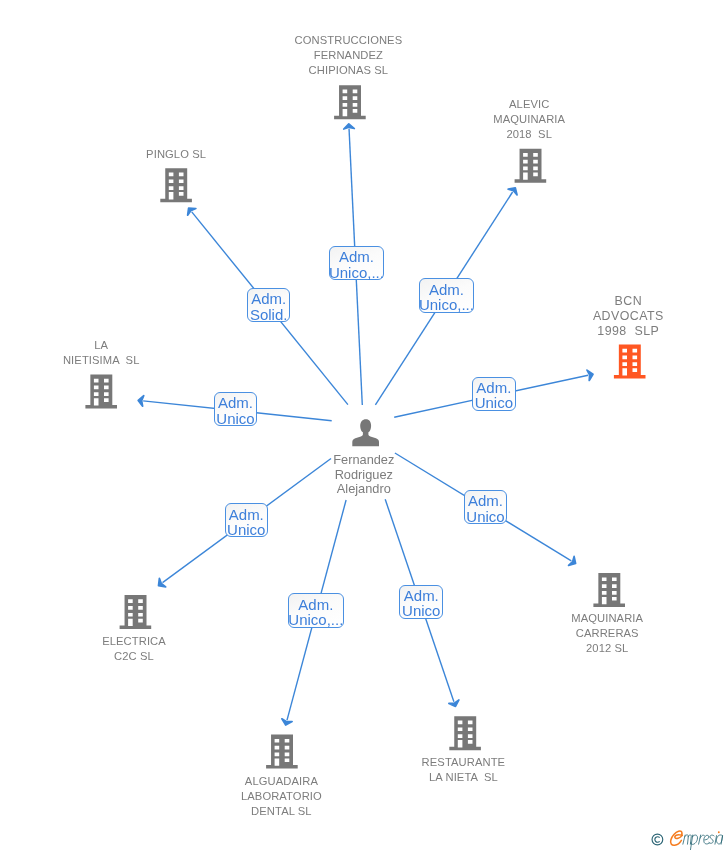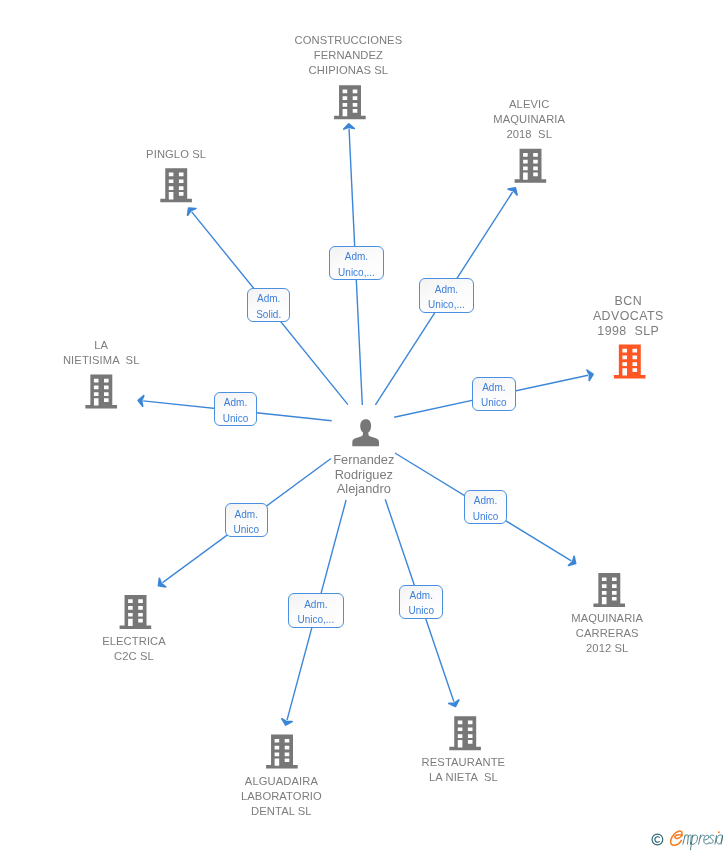--- a/index.html
+++ b/index.html
@@ -5,21 +5,21 @@
   html,body{margin:0;padding:0;background:#ffffff;}
   body{width:728px;height:850px;position:relative;overflow:hidden;
        font-family:"Liberation Sans",sans-serif;-webkit-font-smoothing:antialiased;}
   #stage{position:absolute;left:0;top:0;width:672px;height:850px;}
   svg.layer{position:absolute;left:0;top:0;width:728px;height:850px;overflow:visible;}
   .nodetext{position:absolute;text-align:center;color:#7d7d7d;font-size:11.2px;
             line-height:15.15px;letter-spacing:.1px;white-space:pre;}
   .nodetext.person{font-size:12.8px;line-height:14.6px;letter-spacing:0;}
   .elabel{position:absolute;background:linear-gradient(160deg,#f2f2f2 0%,#fbfbfb 45%,#ffffff 100%);
           border:1.4px solid #4a90e2;border-radius:6px;
-          color:#3d7fda;font-size:10px;line-height:15.1px;text-align:center;
+          color:#3d7fda;font-size:15px;line-height:15.1px;text-align:center;
           white-space:pre;box-sizing:border-box;display:flex;align-items:center;
           justify-content:center;letter-spacing:0;padding-top:2.7px;}
   #footer{position:absolute;left:650px;top:828px;width:80px;height:22px;}
 </style>
 </head>
 <body>
 
 <div id="stage">
 
   <svg class="layer" id="edges" viewBox="0 0 728 850" width="728" height="850">

